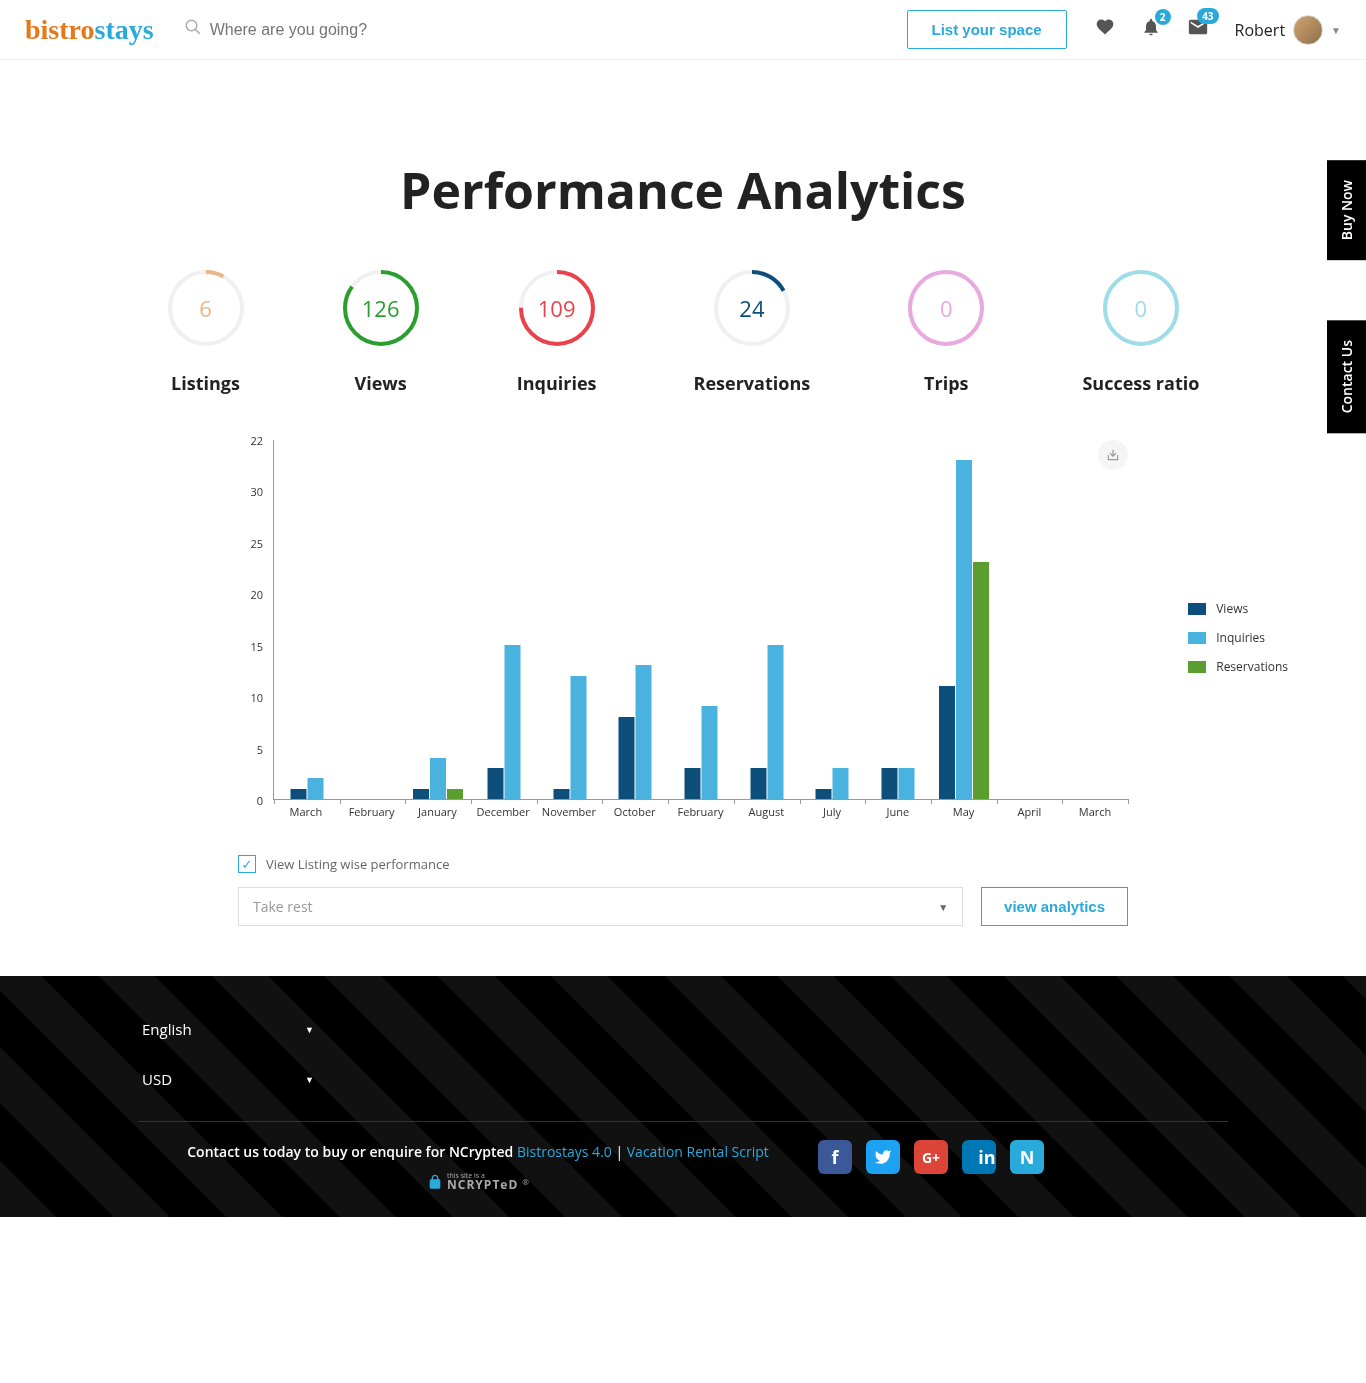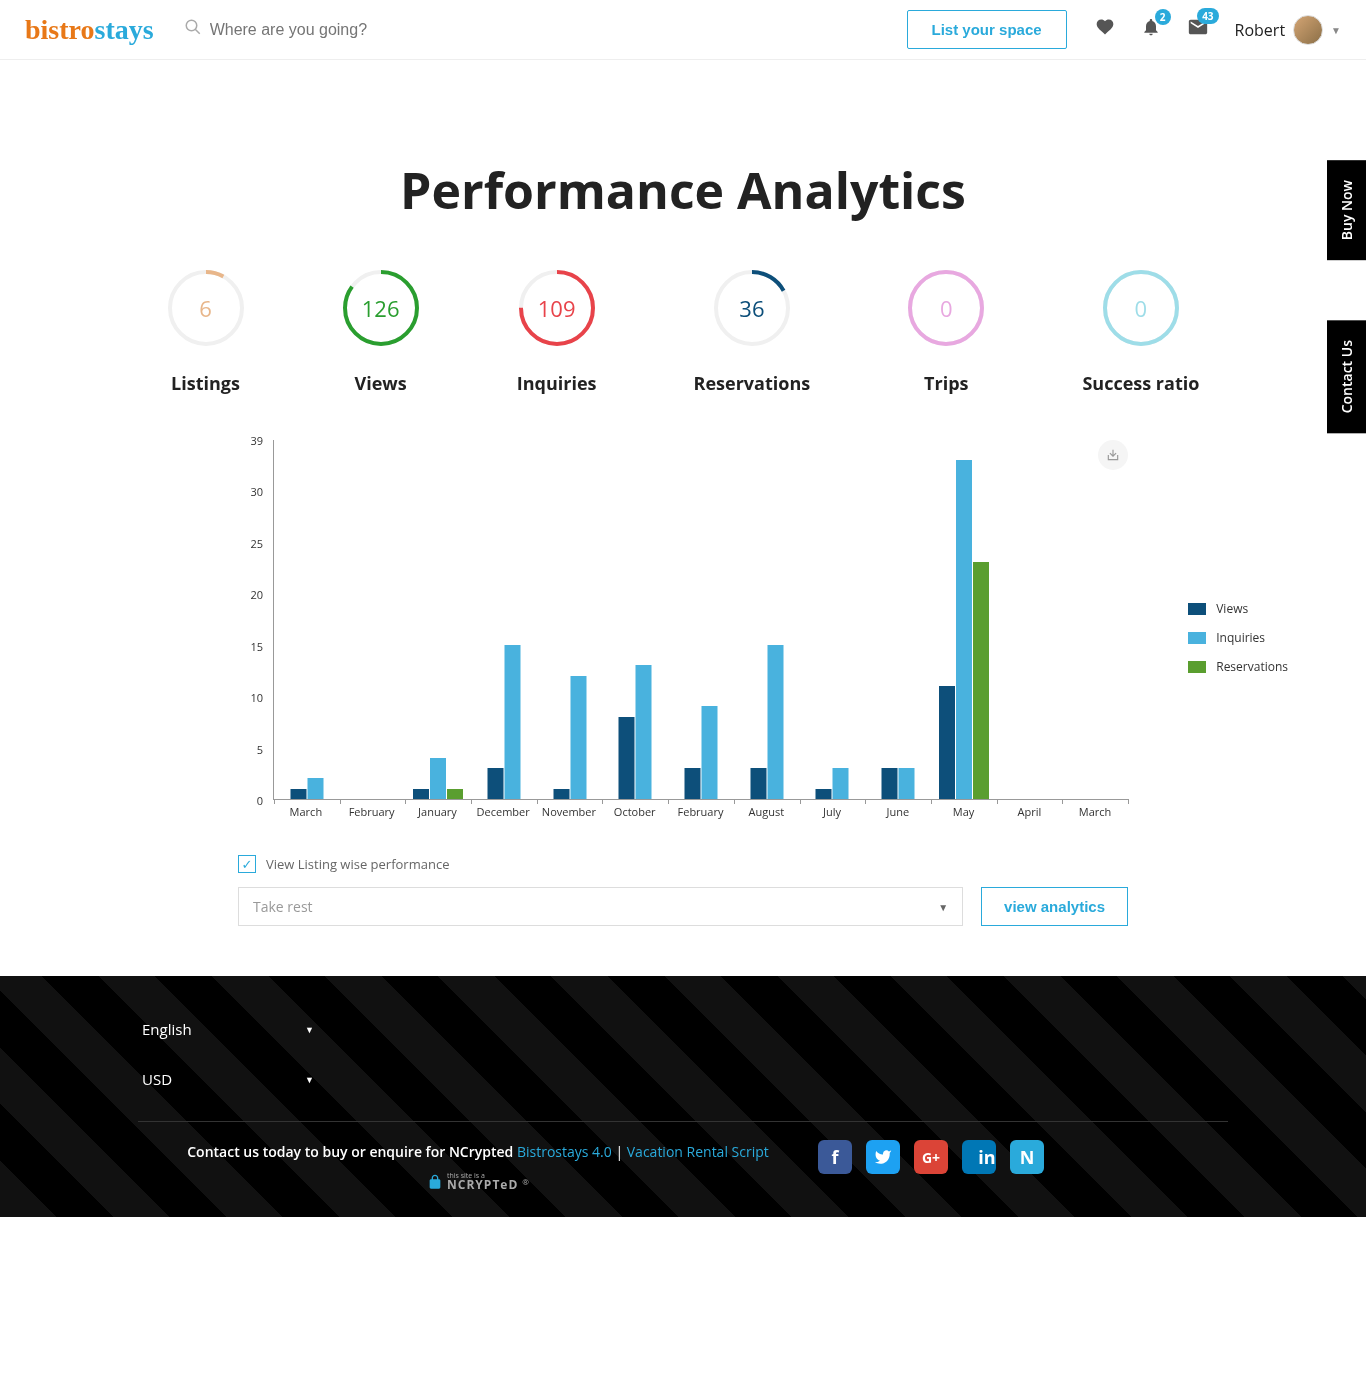--- a/index.html
+++ b/index.html
@@ -149,21 +149,21 @@
       <div class="circle-text" style="color:#e8434a;">109</div>
     </div>
     <div class="stat-label">Inquiries</div>
     </div>
     <div class="stat">
     <div class="circle">
       <svg width="78" height="78">
         <circle cx="39" cy="39" r="36" fill="none" stroke="#f0f0f0" stroke-width="4"></circle>
         <circle cx="39" cy="39" r="36" fill="none" stroke="#0d4f7a" stroke-width="4" stroke-dasharray="38.45309407993907 226.1946710584651"></circle>
       </svg>
-      <div class="circle-text" style="color:#0d4f7a;">36</div>
+      <div class="circle-text" style="color:#0d4f7a;">24</div>
     </div>
     <div class="stat-label">Reservations</div>
     </div>
     <div class="stat">
     <div class="circle">
       <svg width="78" height="78">
         <circle cx="39" cy="39" r="36" fill="none" stroke="#f0f0f0" stroke-width="4"></circle>
         <circle cx="39" cy="39" r="36" fill="none" stroke="#e8a8e0" stroke-width="4" stroke-dasharray="226.1946710584651 226.1946710584651"></circle>
       </svg>
       <div class="circle-text" style="color:#e8a8e0;">0</div>
@@ -190,21 +190,21 @@
   </div>
   <div class="chart-area">
     <div class="y-axis" id="y-axis">
         <div class="y-tick" style="bottom: 0%; top: auto; transform: translateY(50%);">0</div>
         <div class="y-tick" style="bottom: 14.2857%; top: auto; transform: translateY(50%);">5</div>
         <div class="y-tick" style="bottom: 28.5714%; top: auto; transform: translateY(50%);">10</div>
         <div class="y-tick" style="bottom: 42.8571%; top: auto; transform: translateY(50%);">15</div>
         <div class="y-tick" style="bottom: 57.1429%; top: auto; transform: translateY(50%);">20</div>
         <div class="y-tick" style="bottom: 71.4286%; top: auto; transform: translateY(50%);">25</div>
         <div class="y-tick" style="bottom: 85.7143%; top: auto; transform: translateY(50%);">30</div>
-        <div class="y-tick" style="bottom: 100%; top: auto; transform: translateY(50%);">39</div>
+        <div class="y-tick" style="bottom: 100%; top: auto; transform: translateY(50%);">22</div>
       </div>
     <div class="plot" id="plot">
         <div class="x-sep" style="left: 0%;"></div>
         <div class="x-sep" style="left: 7.69231%;"></div>
         <div class="x-sep" style="left: 15.3846%;"></div>
         <div class="x-sep" style="left: 23.0769%;"></div>
         <div class="x-sep" style="left: 30.7692%;"></div>
         <div class="x-sep" style="left: 38.4615%;"></div>
         <div class="x-sep" style="left: 46.1538%;"></div>
         <div class="x-sep" style="left: 53.8462%;"></div>

